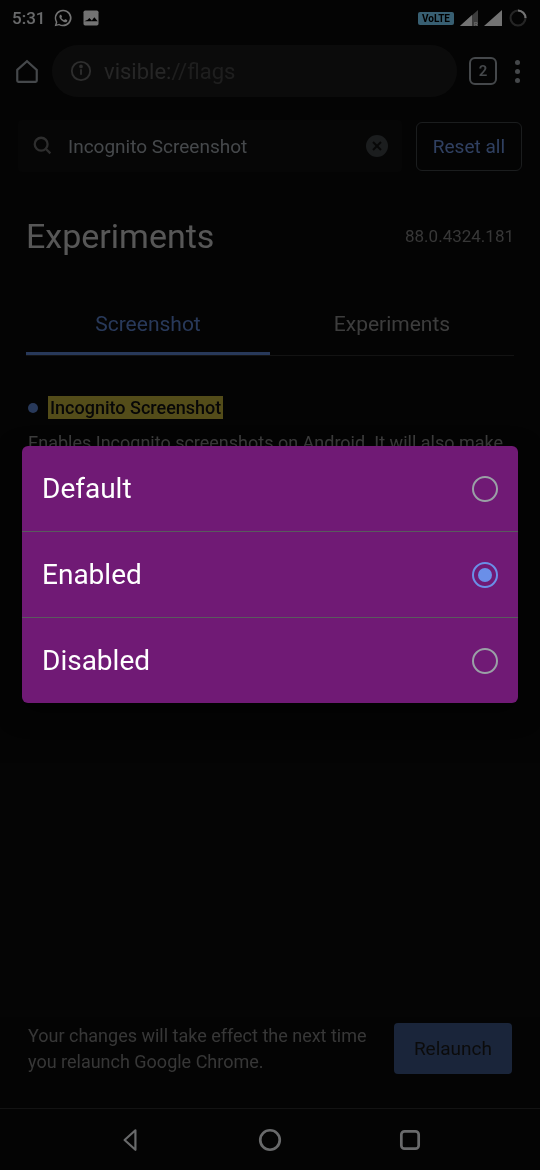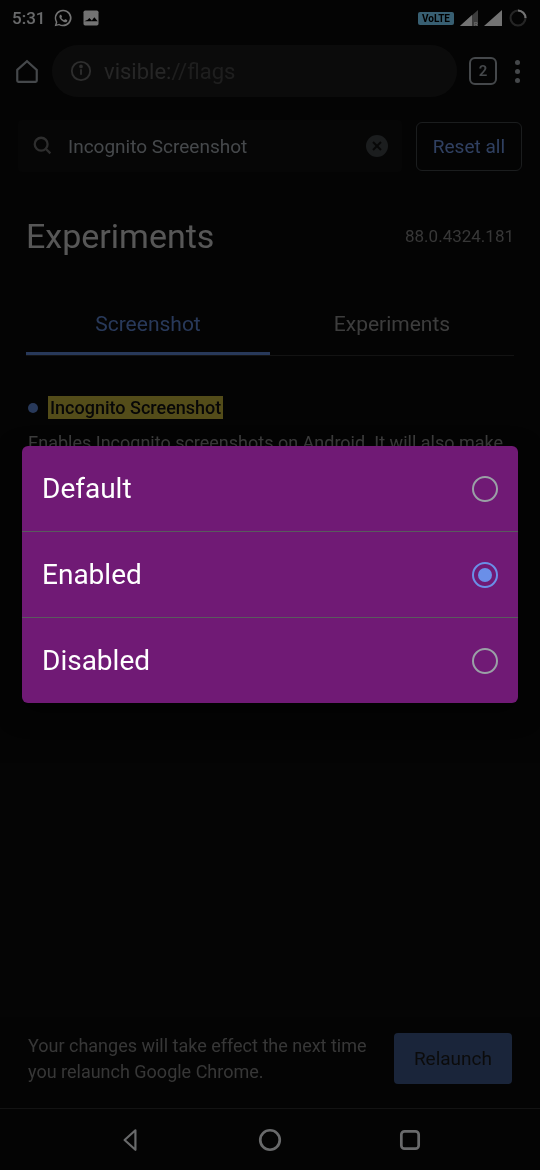--- a/index.html
+++ b/index.html
@@ -50,21 +50,21 @@
     
     .dropdown { position: absolute; left: 22px; right: 22px; top: 446px; background: #701a75; border-radius: 6px; z-index: 10; box-shadow: 0 8px 24px rgba(0,0,0,0.6); }
     .dd-option { display: flex; align-items: center; justify-content: space-between; padding: 26px 20px; border-bottom: 1px solid #5a5a5e; cursor: pointer; }
     .dd-option:last-child { border-bottom: none; }
     .dd-label { font-size: 28px; color: #fff; }
     .radio { width: 26px; height: 26px; border: 2.5px solid #9aa0a6; border-radius: 50%; display: flex; align-items: center; justify-content: center; }
     .radio.selected { border-color: #6a8fe8; }
     .radio.selected::after { content: ''; width: 14px; height: 14px; background: #6a8fe8; border-radius: 50%; }
     
     
-    .relaunch-bar { position: absolute; bottom: 62px; left: 0; right: 0; display: flex; align-items: center; justify-content: space-between; padding: 18px 28px 24px; gap: 20px; }
+    .relaunch-bar { position: absolute; bottom: 72px; left: 0; right: 0; display: flex; align-items: center; justify-content: space-between; padding: 18px 28px 24px; gap: 20px; }
     .relaunch-text { color: #7a7a7a; font-size: 18px; line-height: 1.4; flex: 1; }
     .relaunch-btn { background: #3a5280; color: #1a1a1a; font-size: 19px; padding: 14px 20px; border: none; border-radius: 4px; font-weight: 400; }
     
     
     .nav-bar { position: absolute; bottom: 0; left: 0; right: 0; height: 62px; border-top: 1px solid #2a2a2a; display: flex; align-items: center; justify-content: space-around; padding: 0 60px; }
     .nav-btn { width: 26px; height: 26px; }
     
     svg { display: block; }
   </style>
 </head>

